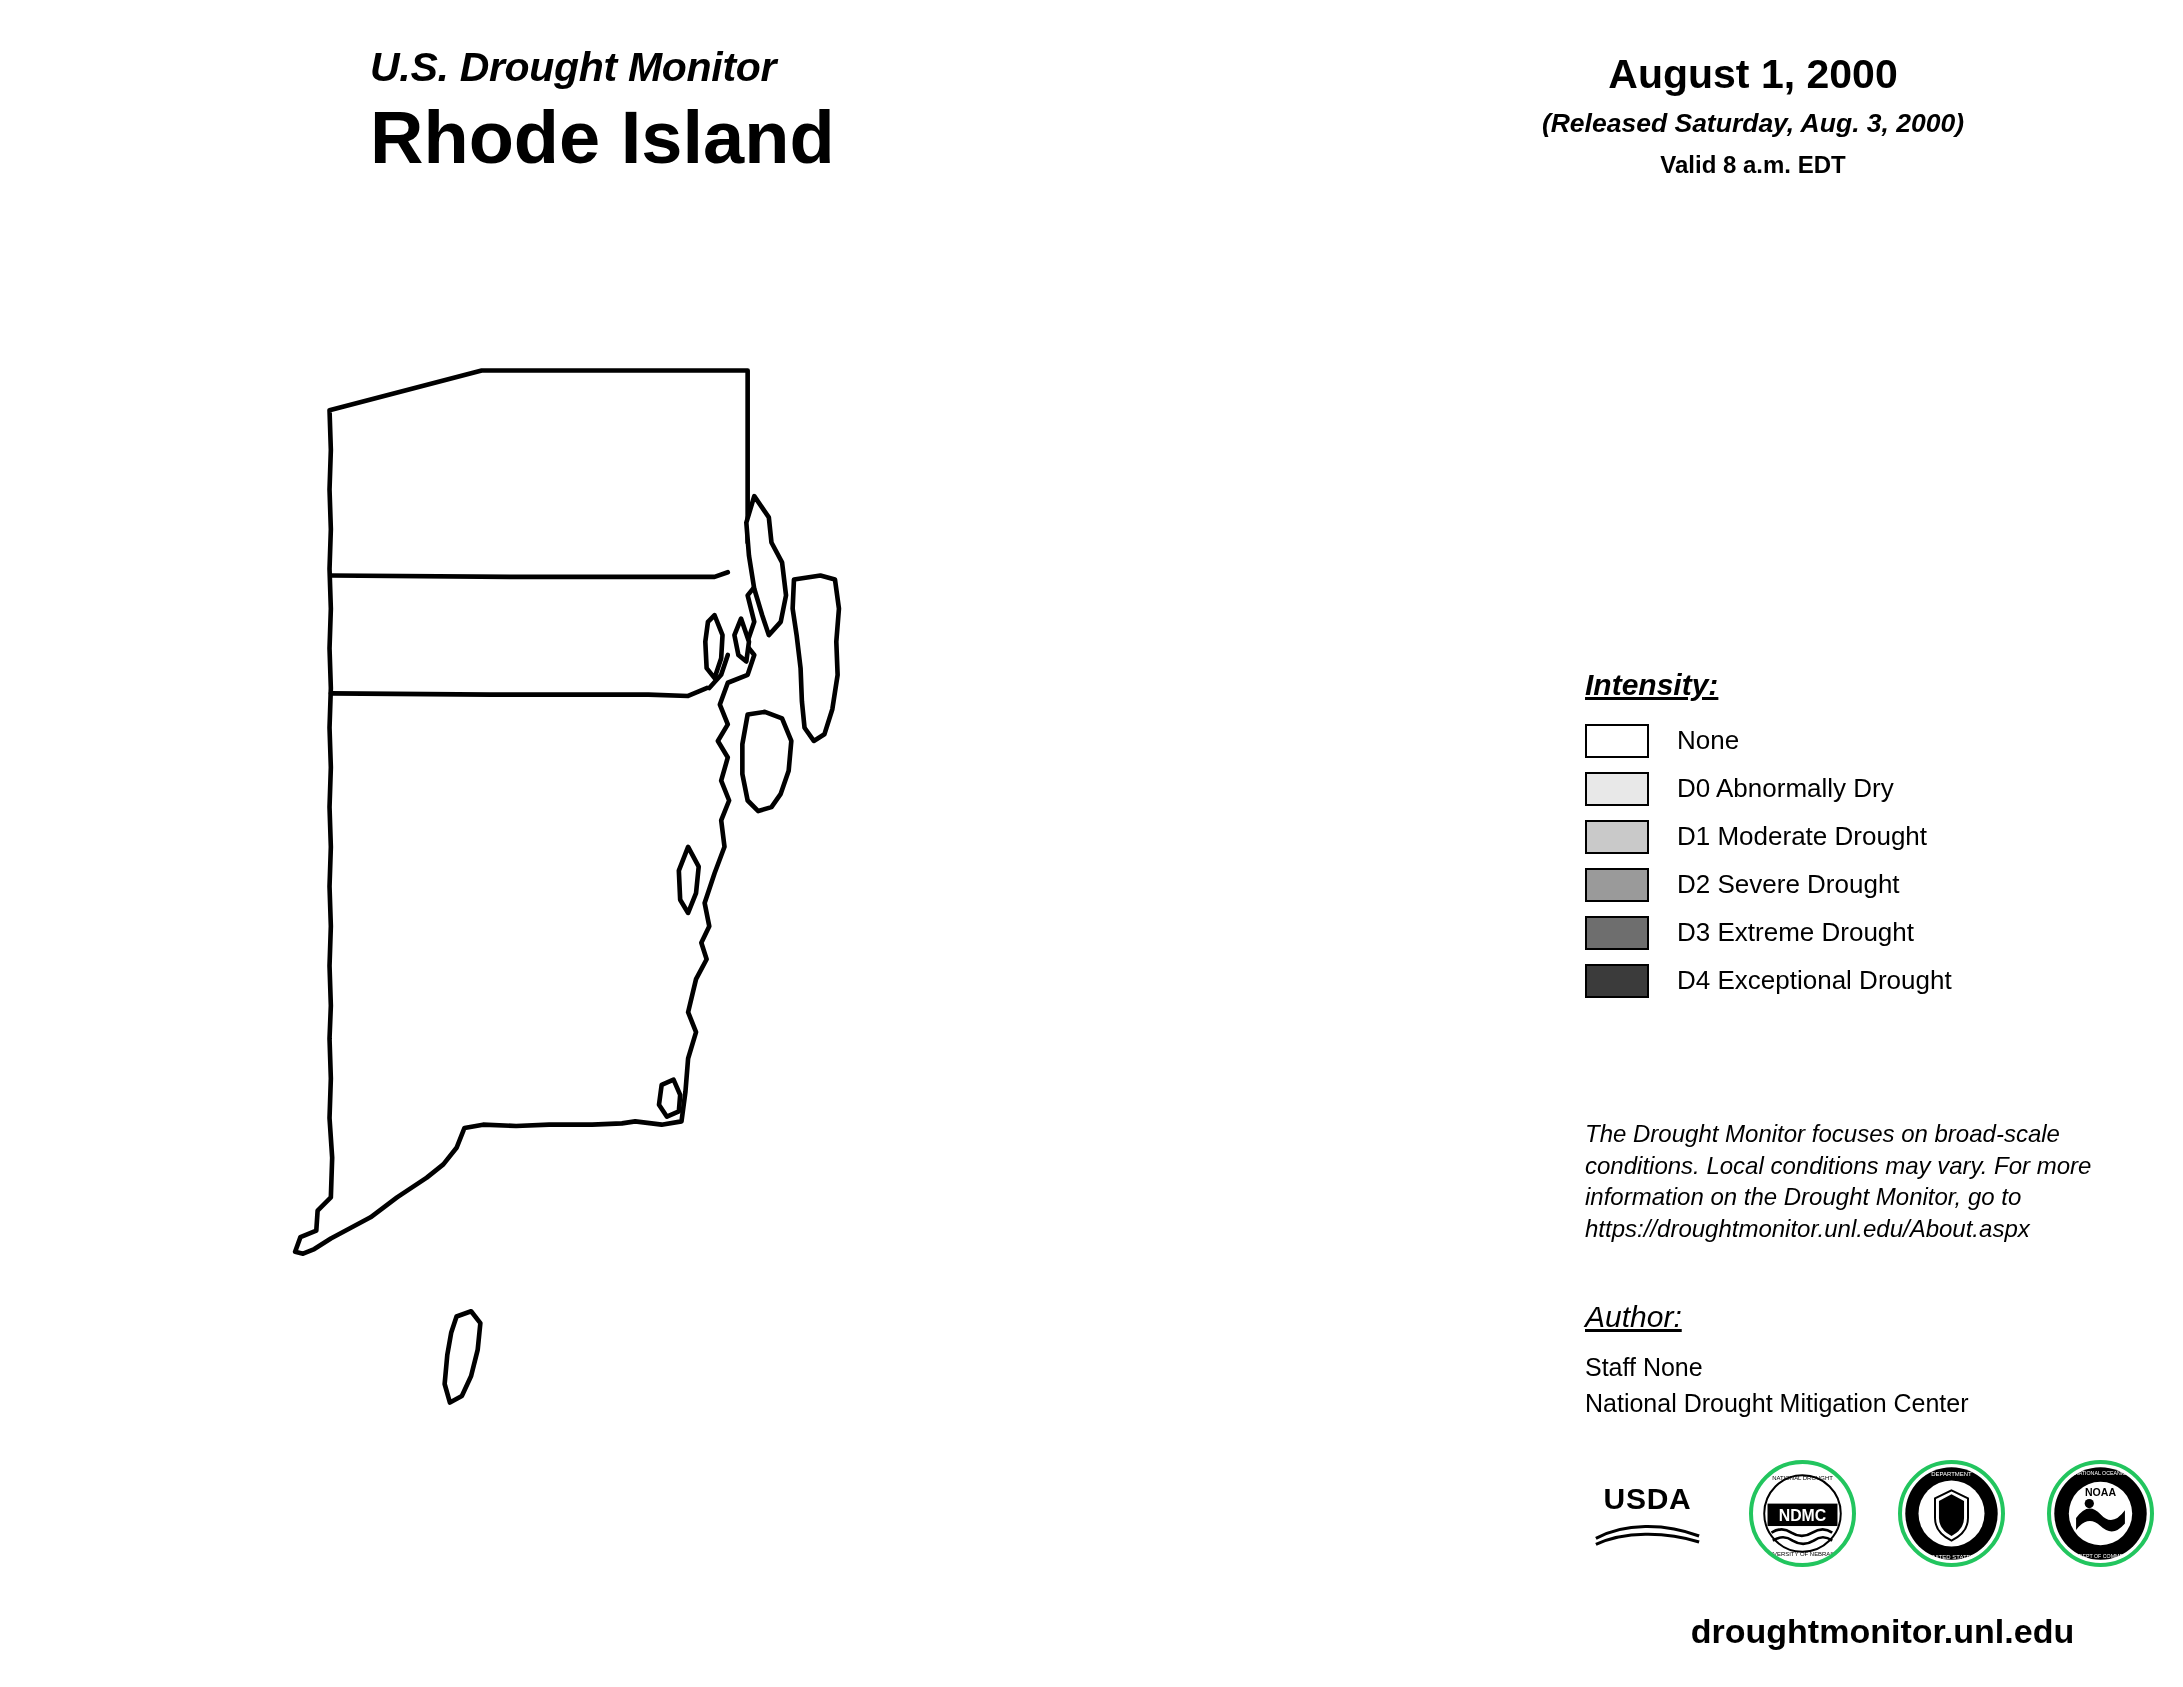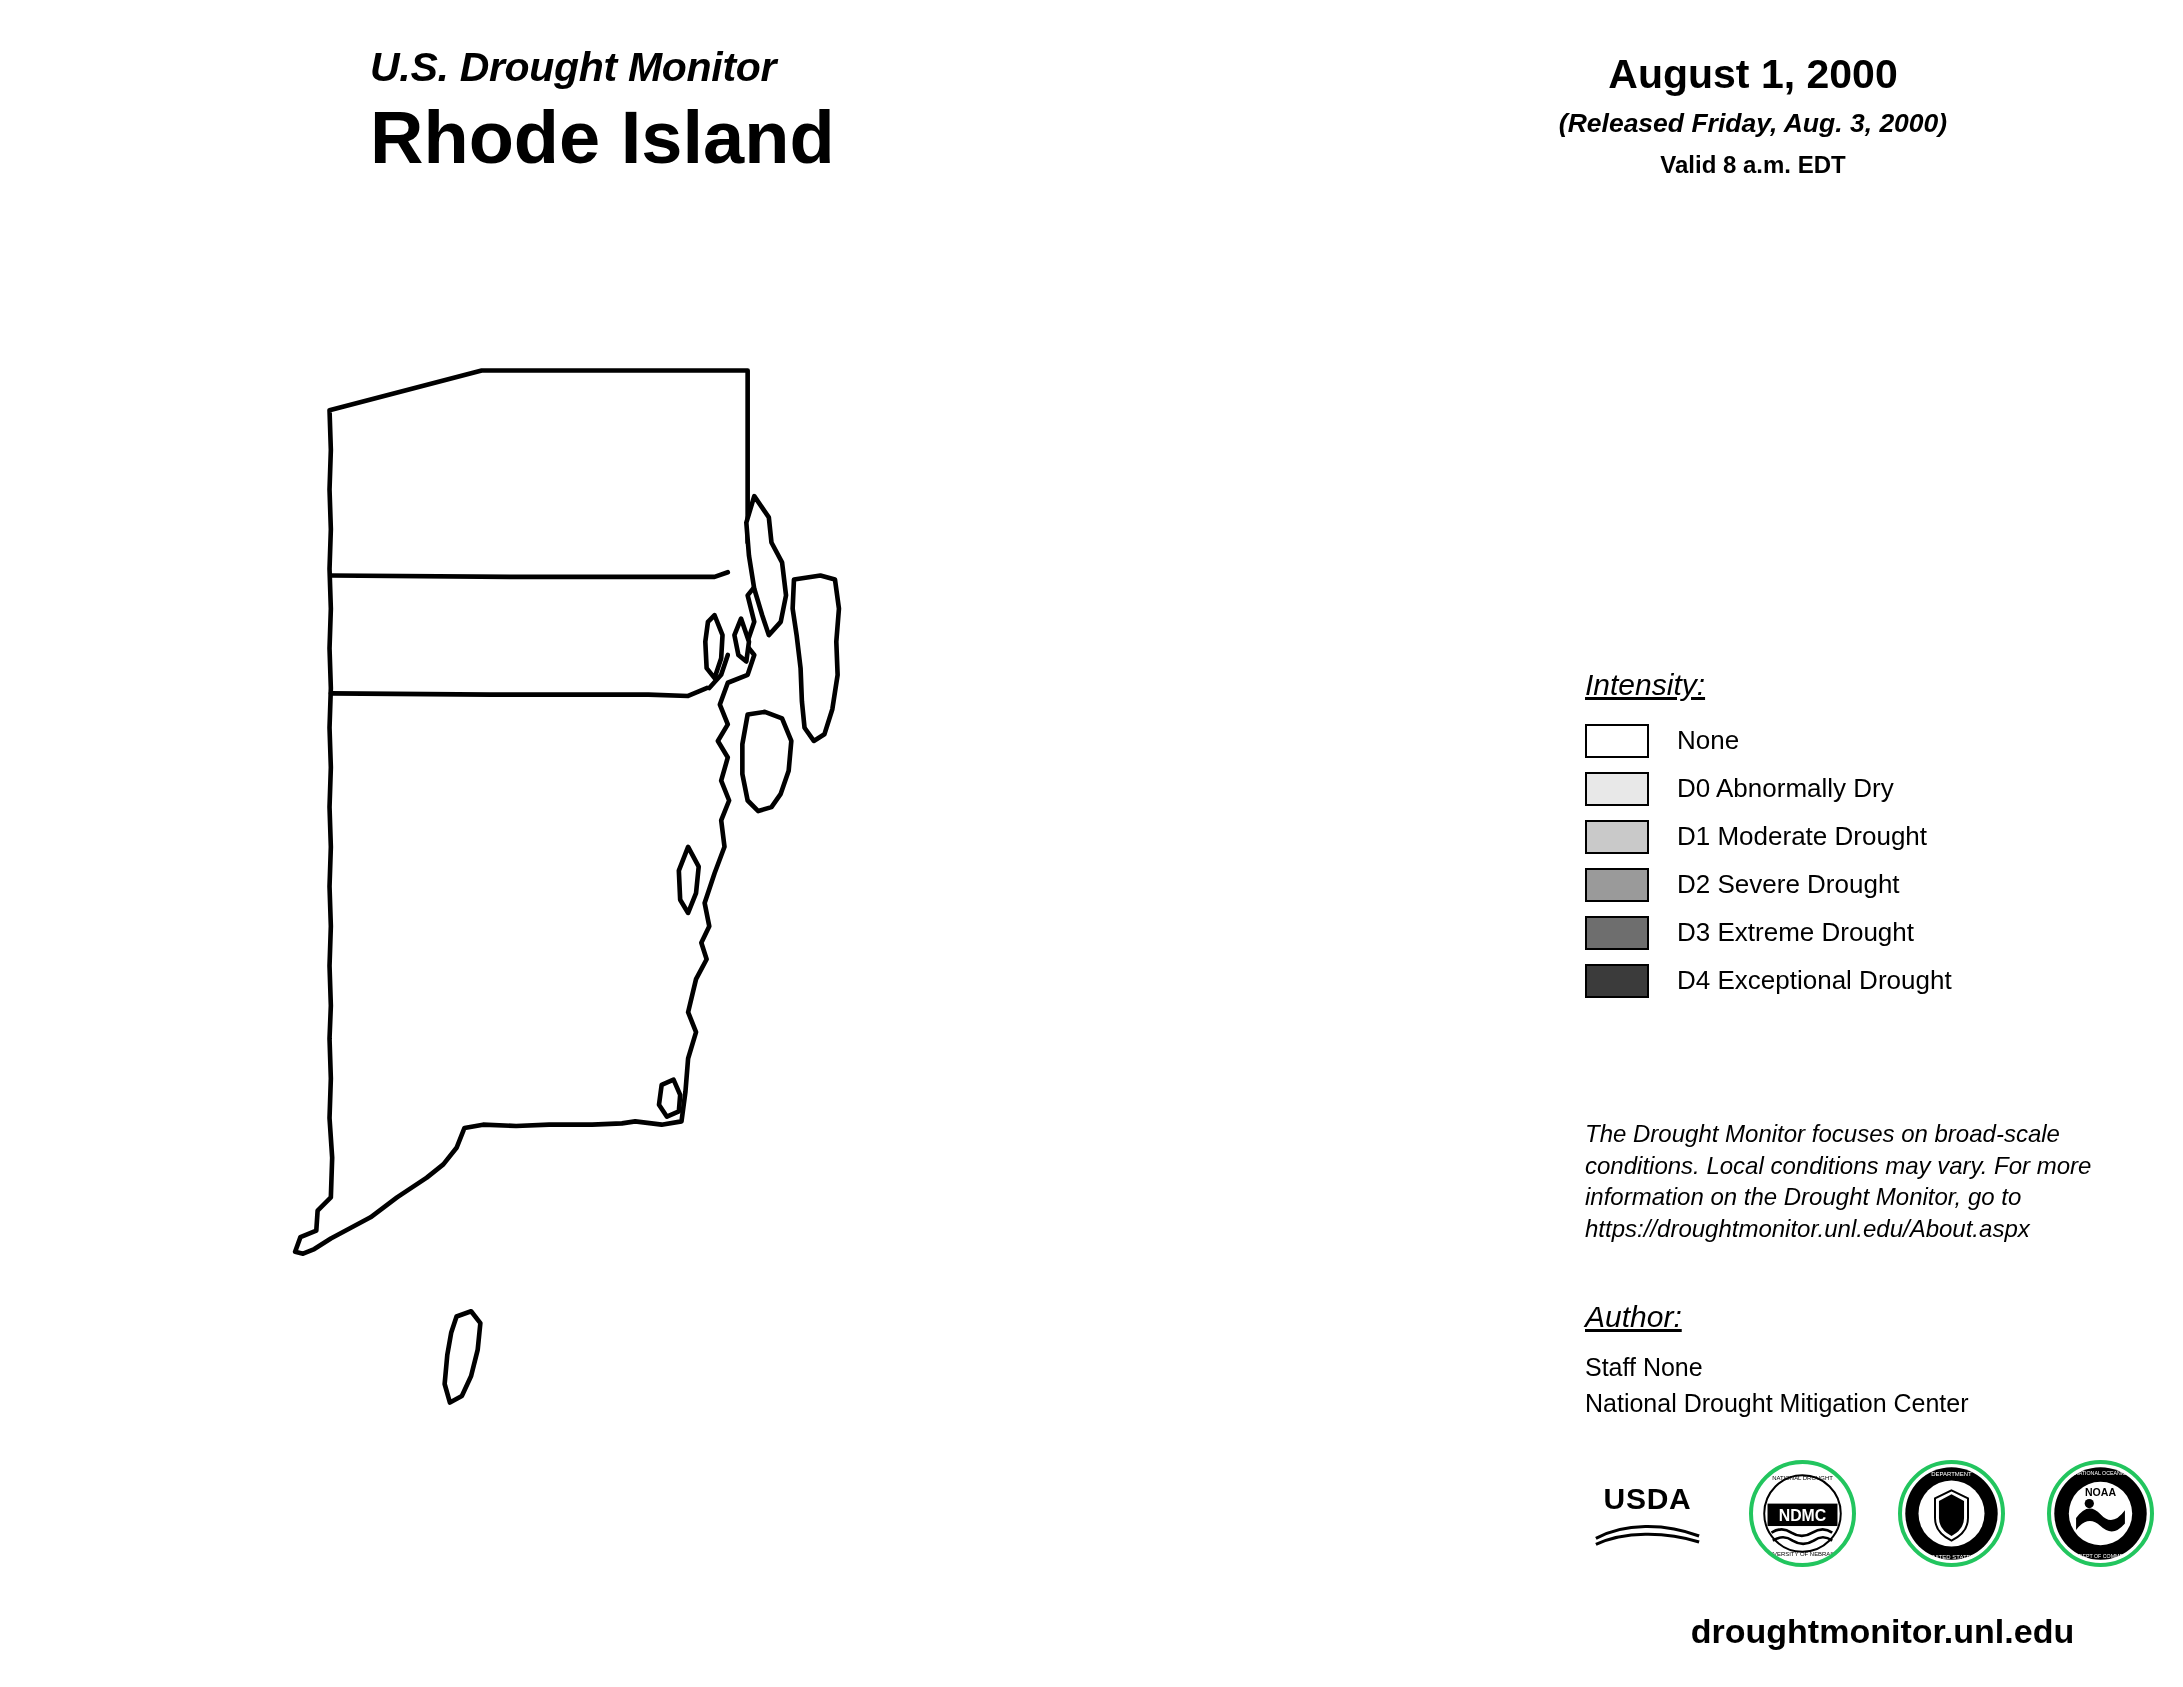--- a/index.html
+++ b/index.html
@@ -88,21 +88,21 @@
   
   .legend {
     position: absolute;
     left: 1585px;
     top: 668px;
     width: 529px;
   }
   .legend-title {
     font-size: 30px;
     font-style: italic;
-    font-weight: normal;
+    font-weight: bold;
     text-decoration: underline;
     margin-bottom: 14.6px;
   }
   .legend-row {
     display: flex;
     align-items: center;
     height: 48px;
   }
   .swatch {
     width: 64px;
@@ -198,21 +198,21 @@
 
 <div class="page">
 
   <div class="header-left">
     <div class="title-small">U.S. Drought Monitor</div>
     <div class="title-large">Rhode Island</div>
   </div>
 
   <div class="header-right">
     <div class="date-line">August 1, 2000</div>
-    <div class="release-line">(Released Friday, Aug. 3, 2000)</div>
+    <div class="release-line">(Released Saturday, Aug. 3, 2000)</div>
     <div class="valid-line">Valid 8 a.m. EDT</div>
   </div>
 
   <div class="map-area">
     <svg viewBox="0 0 1700 1900" xmlns="http://www.w3.org/2000/svg">
       <g fill="#ffffff" stroke="#000000" stroke-width="7" stroke-linejoin="round" stroke-linecap="round">
 
         <path d="
           M 288 40
           L 690 40

